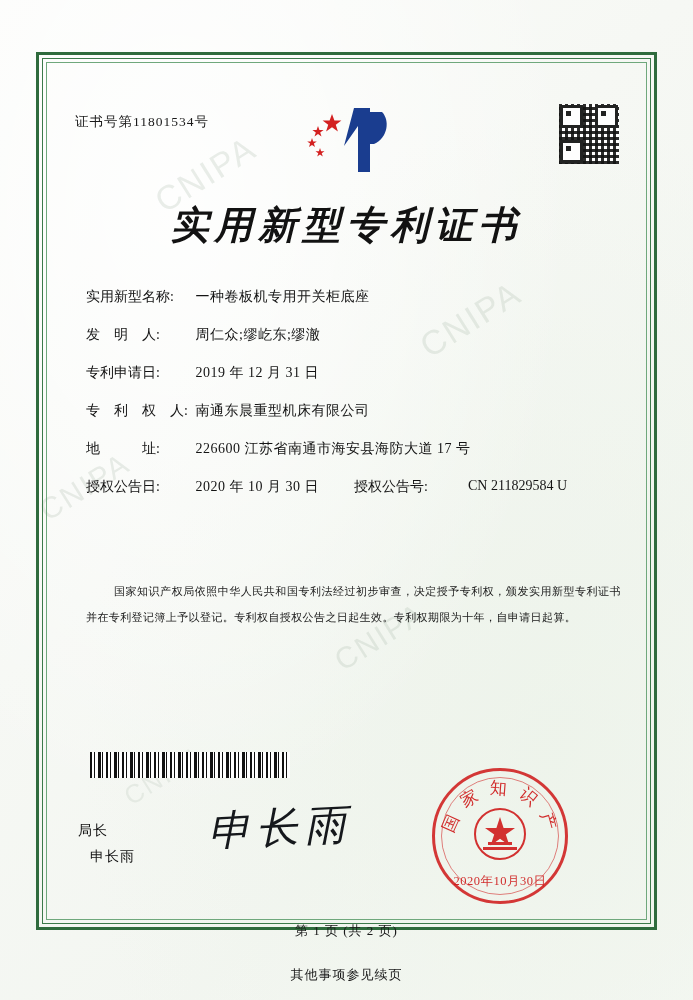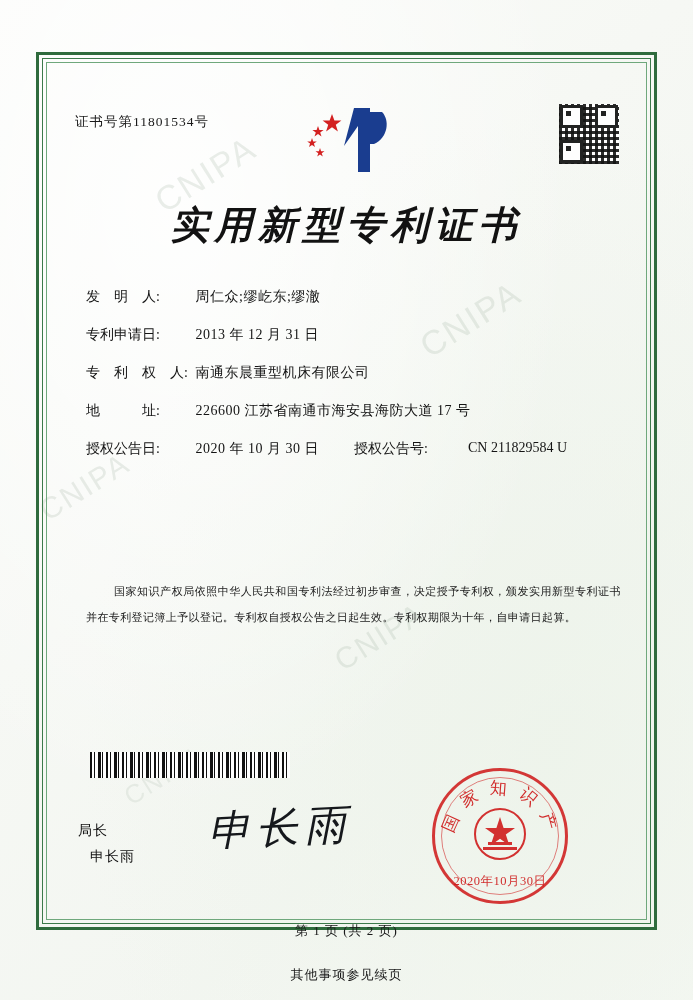--- a/index.html
+++ b/index.html
@@ -341,26 +341,30 @@
         <polygon points="16,34 17.2,37.4 20.8,37.4 17.9,39.6 19,43 16,40.9 13,43 14.1,39.6 11.2,37.4 14.8,37.4"></polygon>
         <polygon points="24,44 25.1,47.2 28.5,47.2 25.7,49.2 26.8,52.4 24,50.4 21.2,52.4 22.3,49.2 19.5,47.2 22.9,47.2"></polygon>
       </g>
     </svg>
   </div>
 
   <div class="main-title">实用新型专利证书</div>
 
   <div class="fields">
     <div class="field-row">
+      <span class="field-label">实用新型名称:</span>
+      <span class="field-value">一种卷板机专用开关柜底座</span>
+    </div>
+    <div class="field-row">
       <span class="field-label">发　明　人:</span>
       <span class="field-value">周仁众;缪屹东;缪澈</span>
     </div>
     <div class="field-row">
       <span class="field-label">专利申请日:</span>
-      <span class="field-value">2013 年 12 月 31 日</span>
+      <span class="field-value">2019 年 12 月 31 日</span>
     </div>
     <div class="field-row">
       <span class="field-label">专　利　权　人:</span>
       <span class="field-value">南通东晨重型机床有限公司</span>
     </div>
     <div class="field-row">
       <span class="field-label">地　　　址:</span>
       <span class="field-value">226600 江苏省南通市海安县海防大道 17 号</span>
     </div>
     <div class="field-row">

